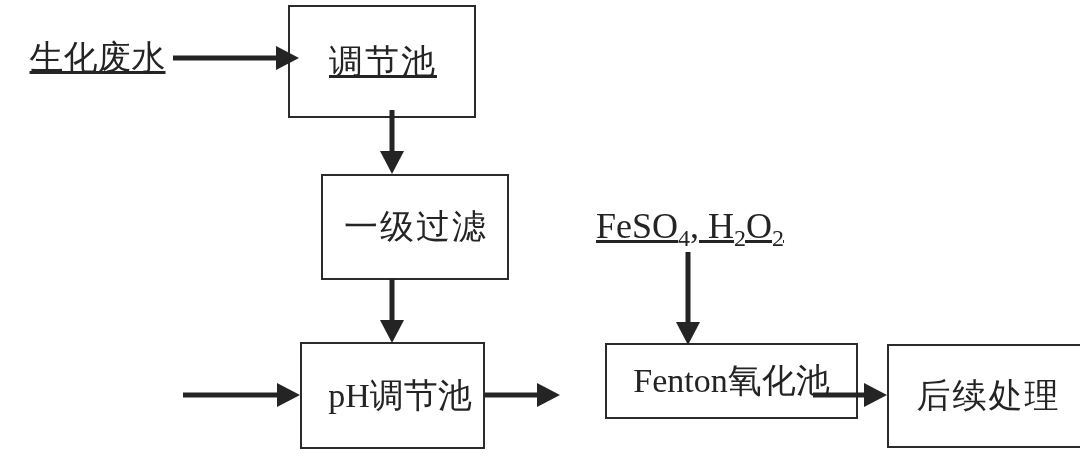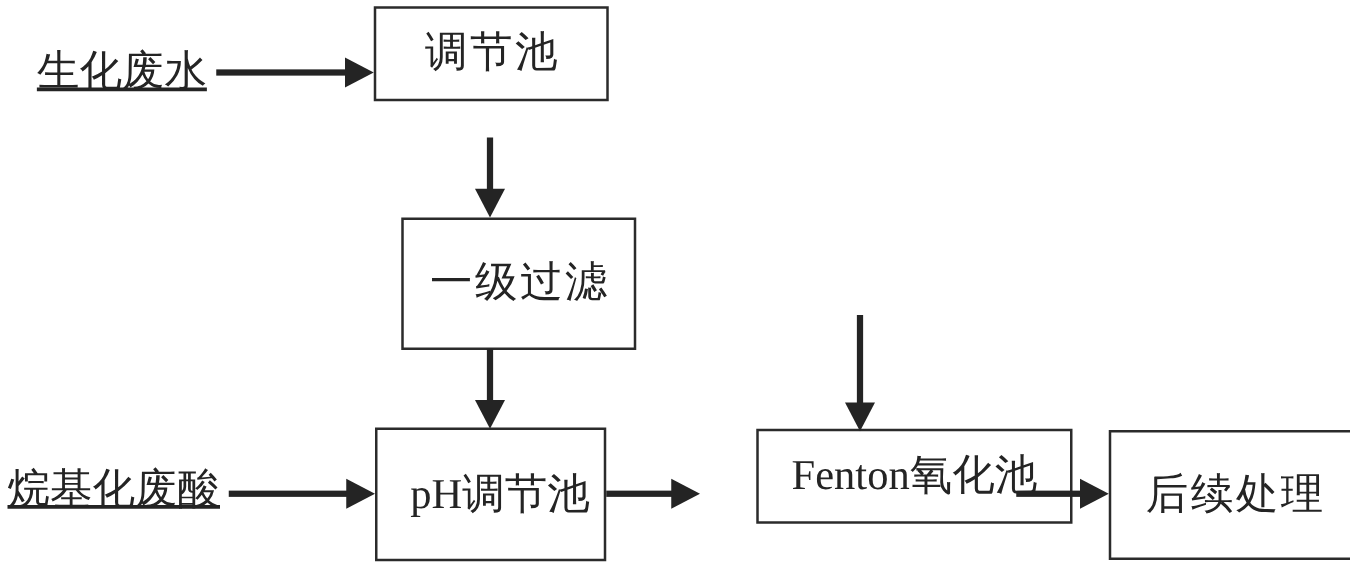--- a/index.html
+++ b/index.html
@@ -26,21 +26,21 @@
     border:2px solid var(--border);
     background:var(--bg);
     display:flex;
     align-items:center;
     justify-content:center;
     font-size:34px;
     line-height:1;
     white-space:nowrap;
   }
   .cjk-spaced{letter-spacing:2px;padding-left:2px;}
-  #box-regulating  {left:299px; top:5px;   width:188px; height:76px;}
+  #box-regulating  {left:288px; top:5px;   width:188px; height:113px;text-decoration:underline;}
   #box-filtration  {left:299px; top:174px; width:188px; height:106px;margin-left:22px;}
   #box-ph          {left:300px; top:342px; width:185px; height:107px;padding-left:15px;}
   #box-fenton      {left:560px; top:343px; width:253px; height:76px;margin-left:45px;}
   #box-subsequent  {left:887px; top:344px; width:201px; height:104px;}
   
   .free-label{
     position:absolute;
     display:flex;
     align-items:center;
     justify-content:center;
@@ -79,22 +79,24 @@
   #arrow-v2{left:380px; top:279px; width:24px;  height:64px;}
   #arrow-v3{left:676px; top:252px; width:24px;  height:93px;}
 </style>
 </head>
 <body>
 
 <div class="canvas">
 
   <div class="free-label" id="lbl-biochemical">生化废水</div>
 
-  <div class="free-label" id="lbl-acid">烷基化废酸</div>
 
+  <div class="free-label" id="lbl-reagent">
+    <span><span>FeSO</span><sub>4</sub><span>, H</span><sub>2</sub><span>O</span><sub>2</sub></span>
+  </div>
 
   <div class="node" id="box-regulating">
     <span class="cjk-spaced">调节池</span>
   </div>
 
   <div class="node" id="box-filtration">
     <span class="cjk-spaced">一级过滤</span>
   </div>
 
   <div class="node" id="box-ph">

